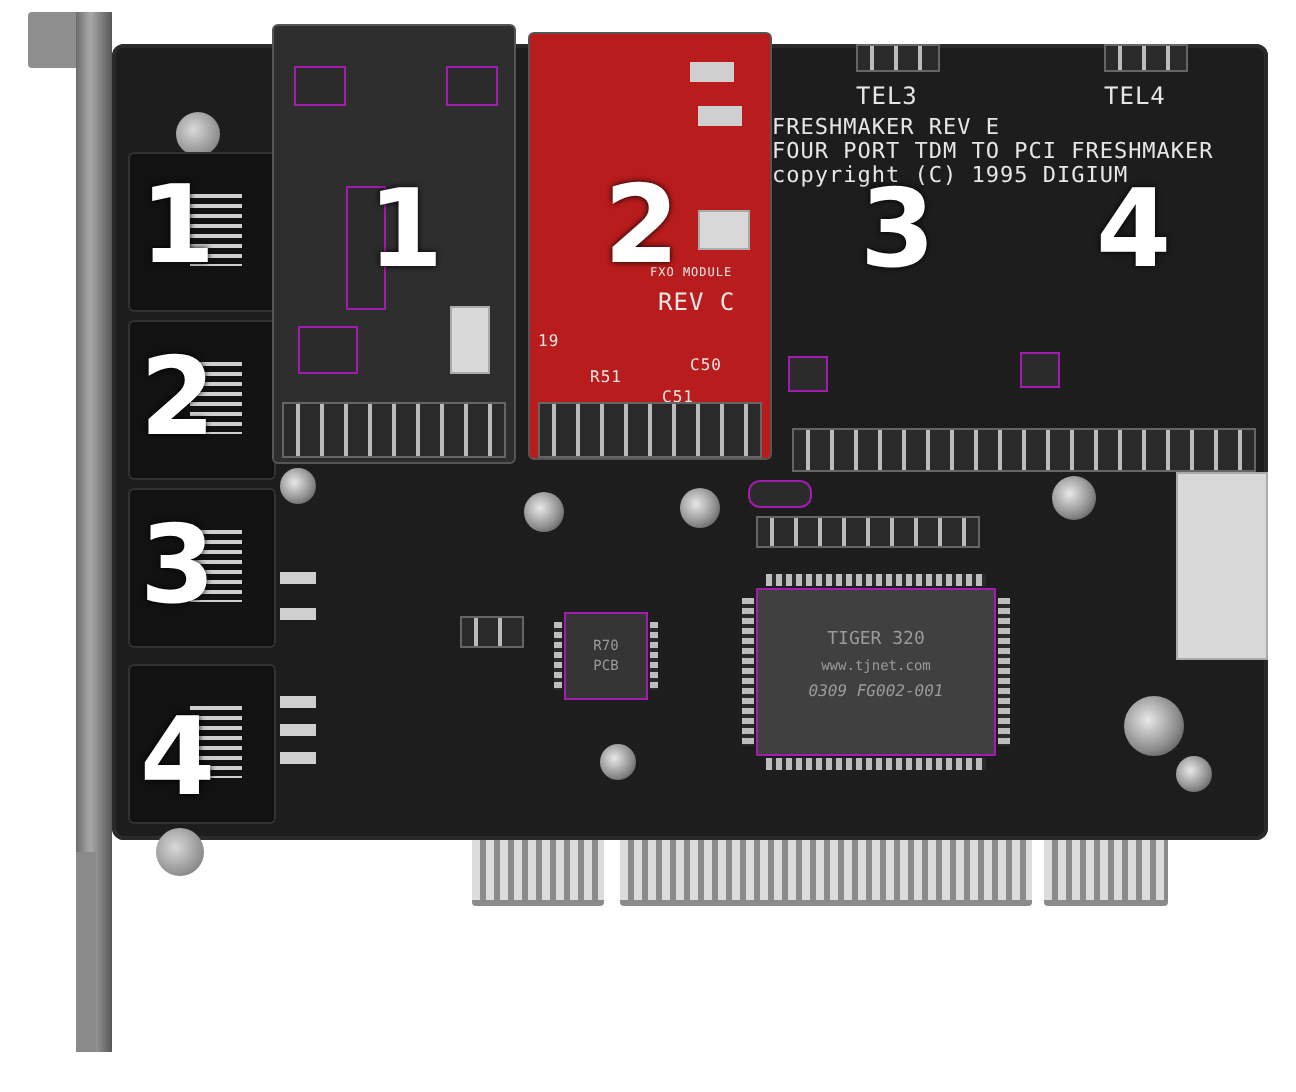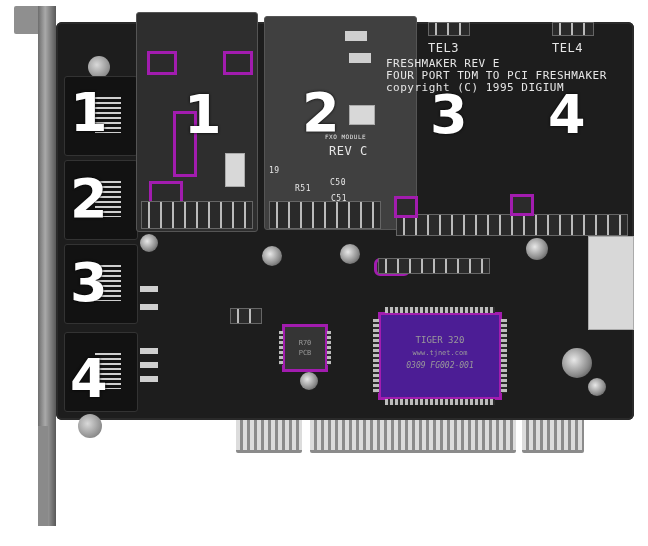--- a/index.html
+++ b/index.html
@@ -6,24 +6,24 @@
   body{width:648px;height:546px;position:relative;overflow:hidden;font-family:"DejaVu Sans",sans-serif;}
   .bracket{position:absolute;left:14px;top:6px;width:42px;height:520px;}
   .bracket .plate{position:absolute;left:24px;top:0;width:18px;height:520px;background:linear-gradient(90deg,#6d6d6d,#a9a9a9 40%,#585858);}
   .bracket .tab{position:absolute;left:0;top:0;width:40px;height:28px;background:#8f8f8f;border-radius:2px;}
   .bracket .foot{position:absolute;left:24px;top:420px;width:10px;height:100px;background:#8a8a8a;}
   .board{position:absolute;left:56px;top:22px;width:578px;height:398px;background:#1d1d1d;border-radius:6px;box-shadow:inset 0 0 0 2px #2a2a2a;}
   .jack{position:absolute;left:8px;width:72px;height:78px;background:#121212;border:1px solid #333;border-radius:3px;}
   .jack .pins{position:absolute;left:30px;top:20px;width:26px;height:36px;background:repeating-linear-gradient(180deg,#cfcfcf 0 2px,#121212 2px 5px);}
   .bignum{position:absolute;color:#ffffff;font-family:"DejaVu Sans",sans-serif;font-weight:bold;font-size:54px;line-height:54px;text-shadow:0 0 3px #000;}
   .module{position:absolute;background:#2e2e2e;border:1px solid #555;border-radius:3px;}
-  .module.two{background:#404040;padding-left:31px;}
+  .module.two{background:#b91c1c;}
   .hdr{position:absolute;height:26px;background:repeating-linear-gradient(90deg,#2a2a2a 0 6px,#bbbbbb 6px 8px,#2a2a2a 8px 12px);border:1px solid #666;}
   .silk{position:absolute;color:#e6e6e6;font-family:"DejaVu Sans Mono",monospace;font-size:11px;line-height:12px;letter-spacing:0.5px;white-space:nowrap;}
-  .chip{position:absolute;background:#2b2b2b;border:3px solid #a21caf;margin-top:18px;}
+  .chip{position:absolute;background:#2b2b2b;border:1px solid #a21caf;}
   .chip .t{position:absolute;left:0;right:0;text-align:center;color:#9a9a9a;font-family:"DejaVu Sans Mono",monospace;font-size:7px;}
   .pads{position:absolute;background:repeating-linear-gradient(90deg,#bdbdbd 0 3px,#2b2b2b 3px 5px);}
   .padsv{position:absolute;background:repeating-linear-gradient(180deg,#bdbdbd 0 3px,#2b2b2b 3px 5px);}
   .cap{position:absolute;border-radius:50%;background:radial-gradient(circle at 40% 40%,#e8e8e8,#8a8a8a 60%,#3a3a3a);}
   .screw{position:absolute;border-radius:50%;background:radial-gradient(circle at 40% 40%,#d9d9d9,#8d8d8d 70%,#555);}
   .edge{position:absolute;top:420px;height:30px;background:repeating-linear-gradient(90deg,#dcdcdc 0 4px,#8b8b8b 4px 7px);border-bottom:3px solid #8b8b8b;border-radius:0 0 2px 2px;}
   .white-block{position:absolute;background:#d8d8d8;border:1px solid #aaa;}
   .smd{position:absolute;background:#cfcfcf;}
 </style>
 </head>
@@ -60,41 +60,41 @@
     <div class="white-block" style="left:88px;top:140px;width:18px;height:32px;"></div>
     <div class="hdr" style="left:4px;top:188px;width:110px;"></div>
   </div>
 
   <div class="module two" style="left:208px;top:-6px;width:120px;height:212px;">
     <div class="smd" style="left:80px;top:14px;width:22px;height:10px;"></div>
     <div class="smd" style="left:84px;top:36px;width:22px;height:10px;"></div>
     <div class="white-block" style="left:84px;top:88px;width:24px;height:18px;"></div>
     <span class="silk" style="left:64px;top:128px;font-size:12px;">REV C</span>
     <span class="silk" style="left:60px;top:114px;font-size:6px;">FXO MODULE</span>
-    <span class="silk" style="left:65px;top:160px;font-size:8px;">C50</span>
+    <span class="silk" style="left:80px;top:160px;font-size:8px;">C50</span>
     <span class="silk" style="left:66px;top:176px;font-size:8px;">C51</span>
     <span class="silk" style="left:30px;top:166px;font-size:8px;">R51</span>
     <span class="silk" style="left:4px;top:148px;font-size:8px;text-align:right;">19</span>
     <div class="hdr" style="left:4px;top:184px;width:110px;"></div>
   </div>
 
   <span class="silk" style="left:372px;top:20px;font-size:12px;">TEL3</span>
   <span class="silk" style="left:496px;top:20px;font-size:12px;">TEL4</span>
   <span class="silk" style="left:330px;top:36px;">FRESHMAKER REV E</span>
   <span class="silk" style="left:330px;top:48px;">FOUR PORT TDM TO PCI FRESHMAKER</span>
   <span class="silk" style="left:330px;top:60px;">copyright (C) 1995 DIGIUM</span>
 
   <div class="hdr" style="left:372px;top:0px;width:40px;height:12px;"></div>
   <div class="hdr" style="left:496px;top:0px;width:40px;height:12px;"></div>
   <div class="hdr" style="left:340px;top:192px;width:230px;height:20px;"></div>
 
   <div class="chip" style="left:338px;top:156px;width:18px;height:16px;"></div>
   <div class="chip" style="left:454px;top:154px;width:18px;height:16px;"></div>
 
-  <div class="chip" style="left:322px;top:272px;width:118px;height:82px;background:#4c1d95;">
+  <div class="chip" style="left:322px;top:272px;width:118px;height:82px;background:#404040;">
     <div class="padsv" style="left:-8px;top:4px;width:6px;height:74px;"></div>
     <div class="padsv" style="right:-8px;top:4px;width:6px;height:74px;"></div>
     <div class="pads" style="left:4px;top:-8px;width:110px;height:6px;"></div>
     <div class="pads" style="left:4px;bottom:-8px;width:110px;height:6px;"></div>
     <div class="t" style="top:20px;font-size:9px;">TIGER 320</div>
     <div class="t" style="top:34px;">www.tjnet.com</div>
     <div class="t" style="top:46px;font-size:8px;font-style:italic;">0309 FG002-001</div>
   </div>
 
   <div class="chip" style="left:226px;top:284px;width:40px;height:42px;background:#353535;">

